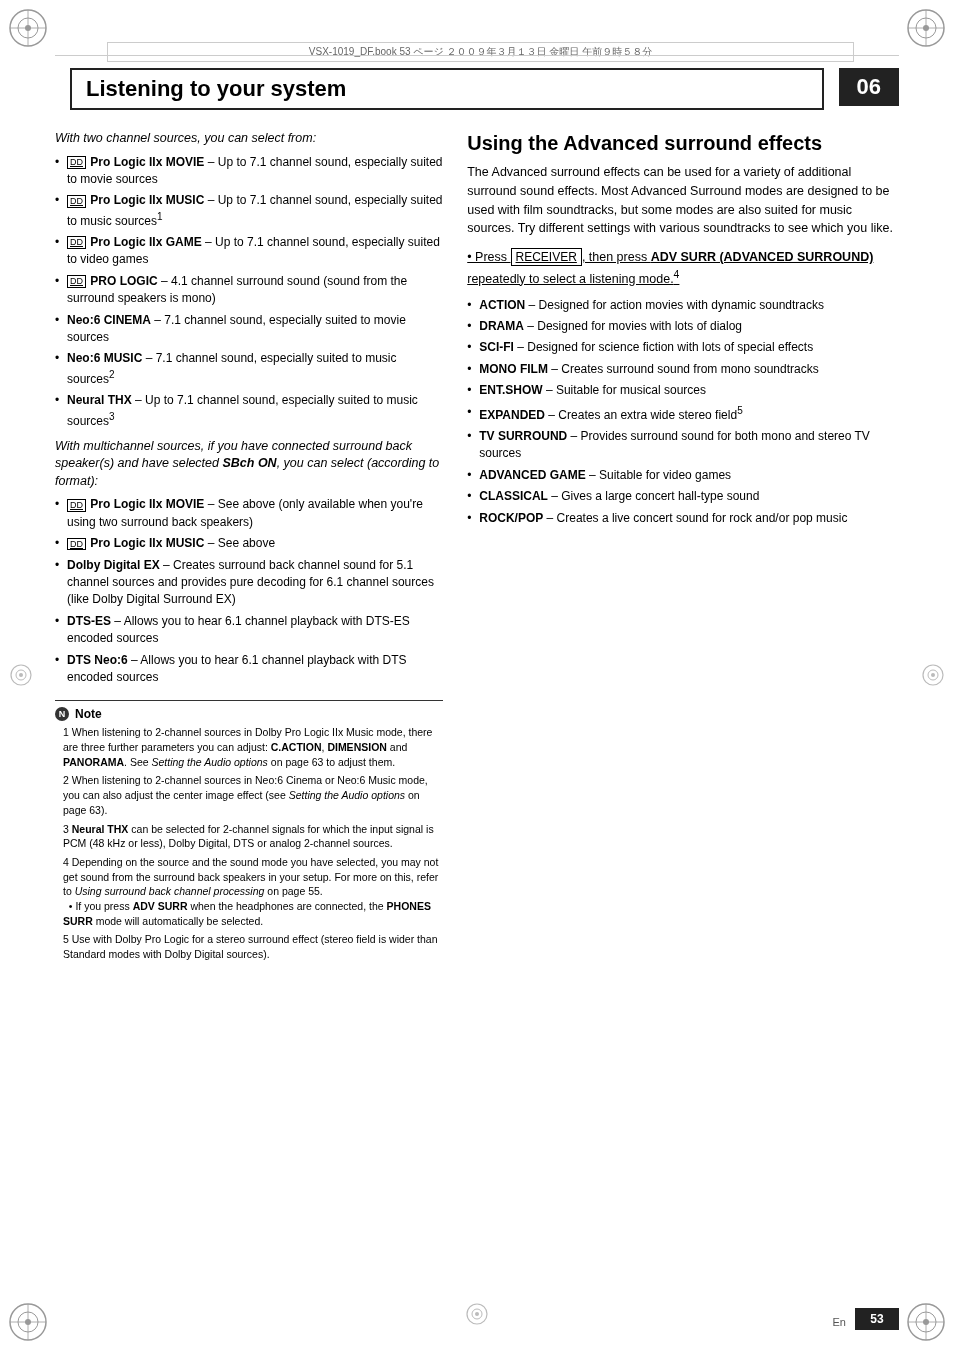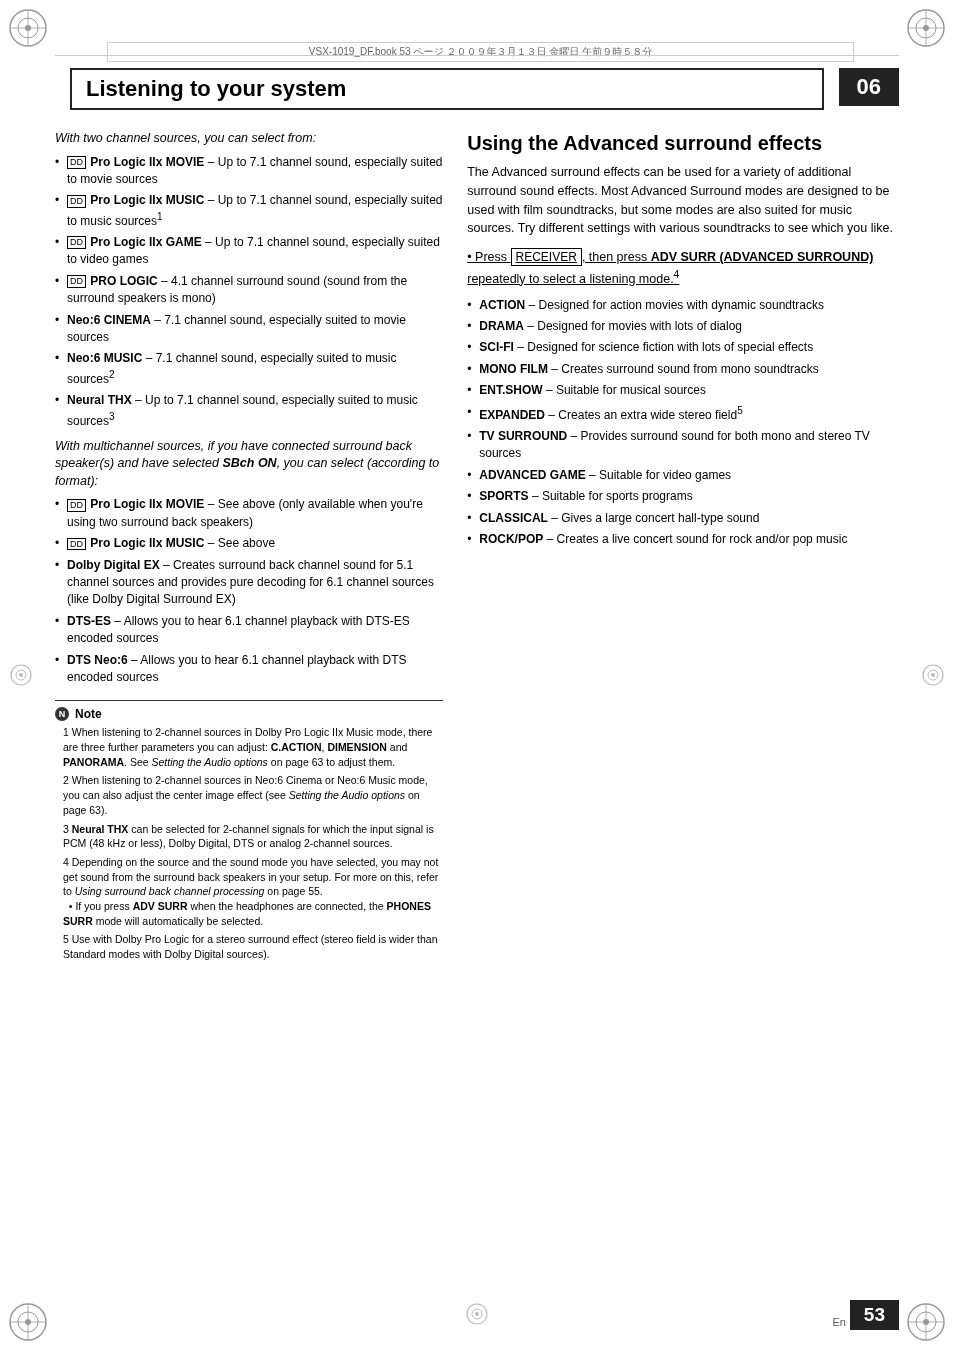--- a/index.html
+++ b/index.html
@@ -139,20 +139,21 @@
     }
 
     .dol-icon {
       display: inline-block;
       font-size: 9px;
       border: 1px solid #000;
       padding: 0 2px;
       margin-right: 1px;
       vertical-align: middle;
       line-height: 1.2;
+      text-decoration: underline;
     }
 
     b { font-weight: bold; }
     i { font-style: italic; }
 
     .section-heading {
       font-size: 20px;
       font-weight: bold;
       margin-bottom: 8px;
       margin-top: 2px;
@@ -220,21 +221,21 @@
       padding-left: 8px;
     }
 
     
     .page-number-badge {
       position: absolute;
       bottom: 20px;
       right: 55px;
       background: #222;
       color: #fff;
-      font-size: 19px;
+      font-size: 12px;
       font-weight: bold;
       padding: 4px 14px;
       min-width: 44px;
       text-align: center;
     }
 
     .page-en {
       position: absolute;
       bottom: 22px;
       right: 108px;
@@ -362,21 +363,20 @@
 
       <ul class="bullet-list advanced-list">
         <li><b>ACTION</b> – Designed for action movies with dynamic soundtracks</li>
         <li><b>DRAMA</b> – Designed for movies with lots of dialog</li>
         <li><b>SCI-FI</b> – Designed for science fiction with lots of special effects</li>
         <li><b>MONO FILM</b> – Creates surround sound from mono soundtracks</li>
         <li><b>ENT.SHOW</b> – Suitable for musical sources</li>
         <li><b>EXPANDED</b> – Creates an extra wide stereo field<sup>5</sup></li>
         <li><b>TV SURROUND</b> – Provides surround sound for both mono and stereo TV sources</li>
         <li><b>ADVANCED GAME</b> – Suitable for video games</li>
-        <li><b>SPORTS</b> – Suitable for sports programs</li>
         <li><b>CLASSICAL</b> – Gives a large concert hall-type sound</li>
         <li><b>ROCK/POP</b> – Creates a live concert sound for rock and/or pop music</li>
       </ul>
     </div>
   </div>
 </div>
 
 <div class="page-number-badge">53</div>
 <div class="page-en">En</div>
 

